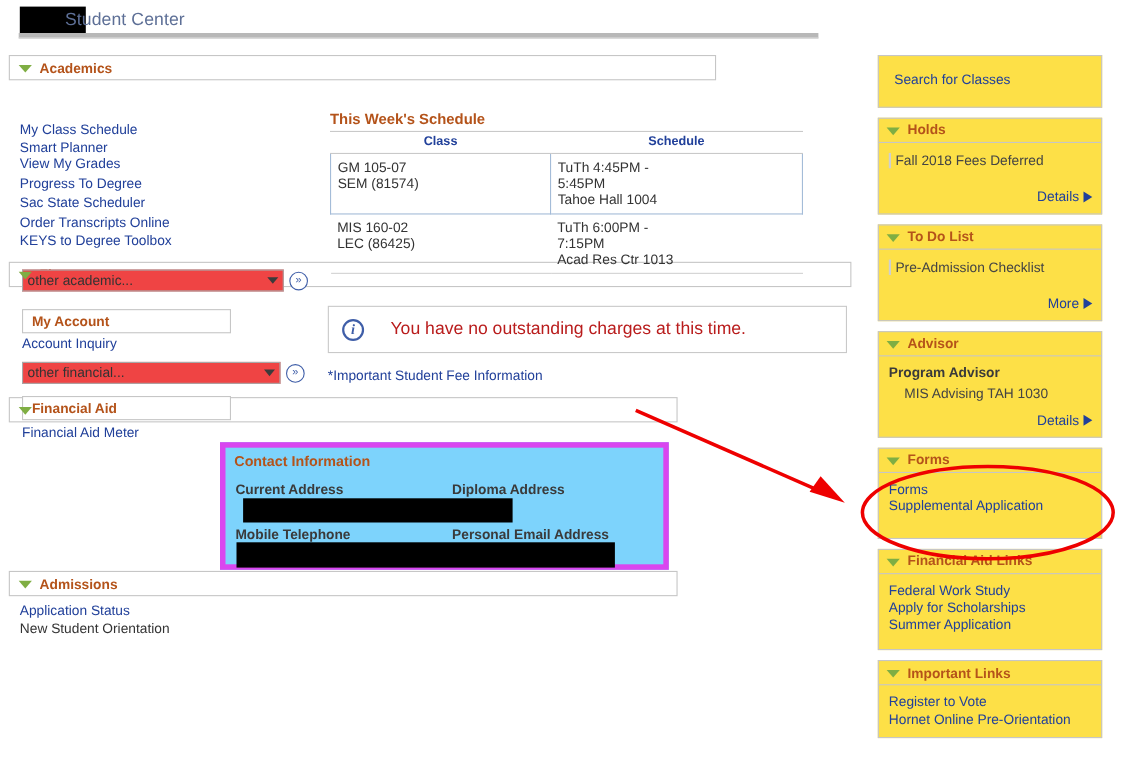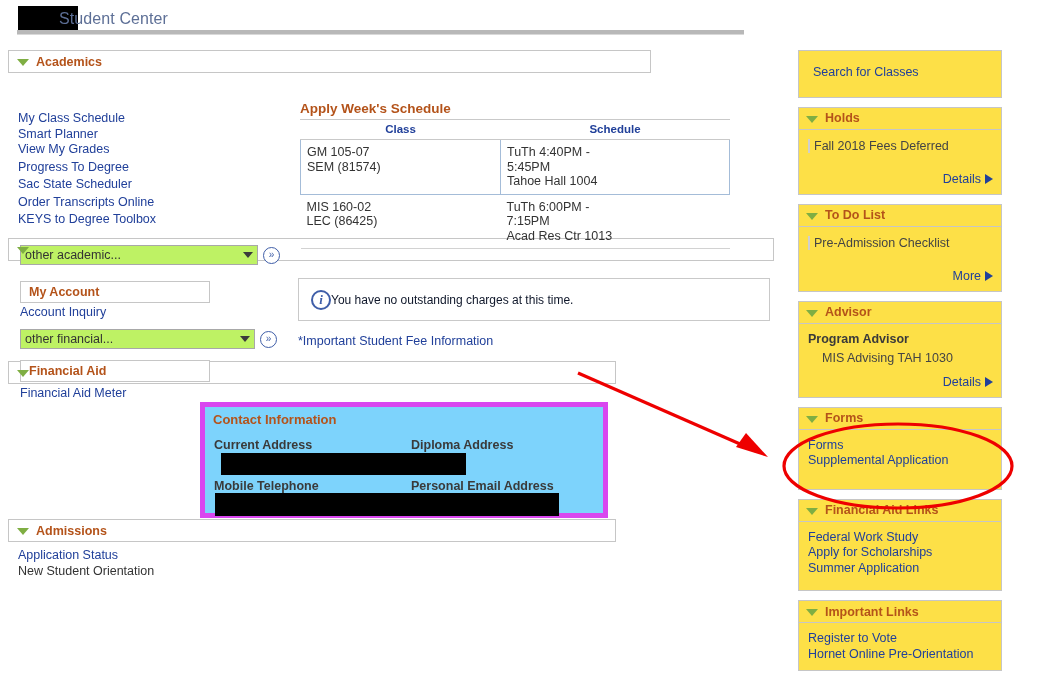--- a/index.html
+++ b/index.html
@@ -66,21 +66,21 @@
   }
 
   
   .acad-body { position: relative; height: 165px; }
   .acad-links { position: absolute; left: 10px; top: 38px; width: 230px; }
   .acad-links .link:nth-child(n+4) { margin-top: 2px; }
 
   .selector-row { position: absolute; left: 12px; top: 172px; display: flex; align-items: center; }
   .sel {
     width: 238px; height: 20px;
-    border: 1px solid #a8a8a8; background: #bef264;
+    border: 1px solid #a8a8a8; background: #ef4444;
     font-family: "Liberation Sans", sans-serif; font-size: 12.5px;
     color: #333; padding-left: 4px;
     -webkit-appearance: none; appearance: none;
     display: flex; align-items: center; justify-content: space-between;
     padding-right: 4px;
   }
   .sel .caret {
     width: 0; height: 0;
     border-left: 5px solid transparent; border-right: 5px solid transparent;
     border-top: 6px solid #3b3b3b;
@@ -132,21 +132,21 @@
     border: 1px solid #c9c9c9; background: #ffffff;
     display: flex; align-items: center; padding-left: 12px;
   }
   .info-icon {
     width: 20px; height: 20px; border-radius: 50%;
     border: 2px solid #3f5ea8; color: #3f5ea8;
     font-weight: bold; font-style: italic; font-size: 13px;
     display: flex; align-items: center; justify-content: center;
     font-family: "Liberation Serif", serif; flex: 0 0 auto;
   }
-  .msgbox .msgtext { font-size: 12px; color: #0f172a; }
+  .msgbox .msgtext { margin-left: 24px; font-size: 16px; color: #b91c1c; }
   .fee-info { position: absolute; left: 290px; top: 73px; }
 
   
   .pers-body { position: relative; height: 135px; }
   .contact-box {
     position: absolute; left: 192px; top: 18px;
     width: 408px; height: 116px;
     border: 5px solid #d946ef; background: #7dd3fc;
   }
   .contact-title {
@@ -236,37 +236,37 @@
 
       <div class="selector-row">
         <div class="sel">
           <span>other academic...</span>
           <span class="caret"></span>
         </div>
         <div class="gobtn">»</div>
       </div>
 
       <div class="sched">
-        <div class="sched-title">Apply Week's Schedule</div>
+        <div class="sched-title">This Week's Schedule</div>
         <div class="sched-rule"></div>
         <table class="sched-tbl">
           <thead>
             <tr>
               <th class="col-class">Class</th>
               <th>Schedule</th>
             </tr>
           </thead>
           <tbody>
             <tr class="row-hl">
               <td class="col-class">
                 <div>GM 105-07</div>
                 <div>SEM (81574)</div>
               </td>
               <td>
-                <div>TuTh 4:40PM -</div>
+                <div>TuTh 4:45PM -</div>
                 <div>5:45PM</div>
                 <div>Tahoe Hall 1004</div>
               </td>
             </tr>
             <tr>
               <td class="col-class">
                 <div>MIS 160-02</div>
                 <div>LEC (86425)</div>
               </td>
               <td>

